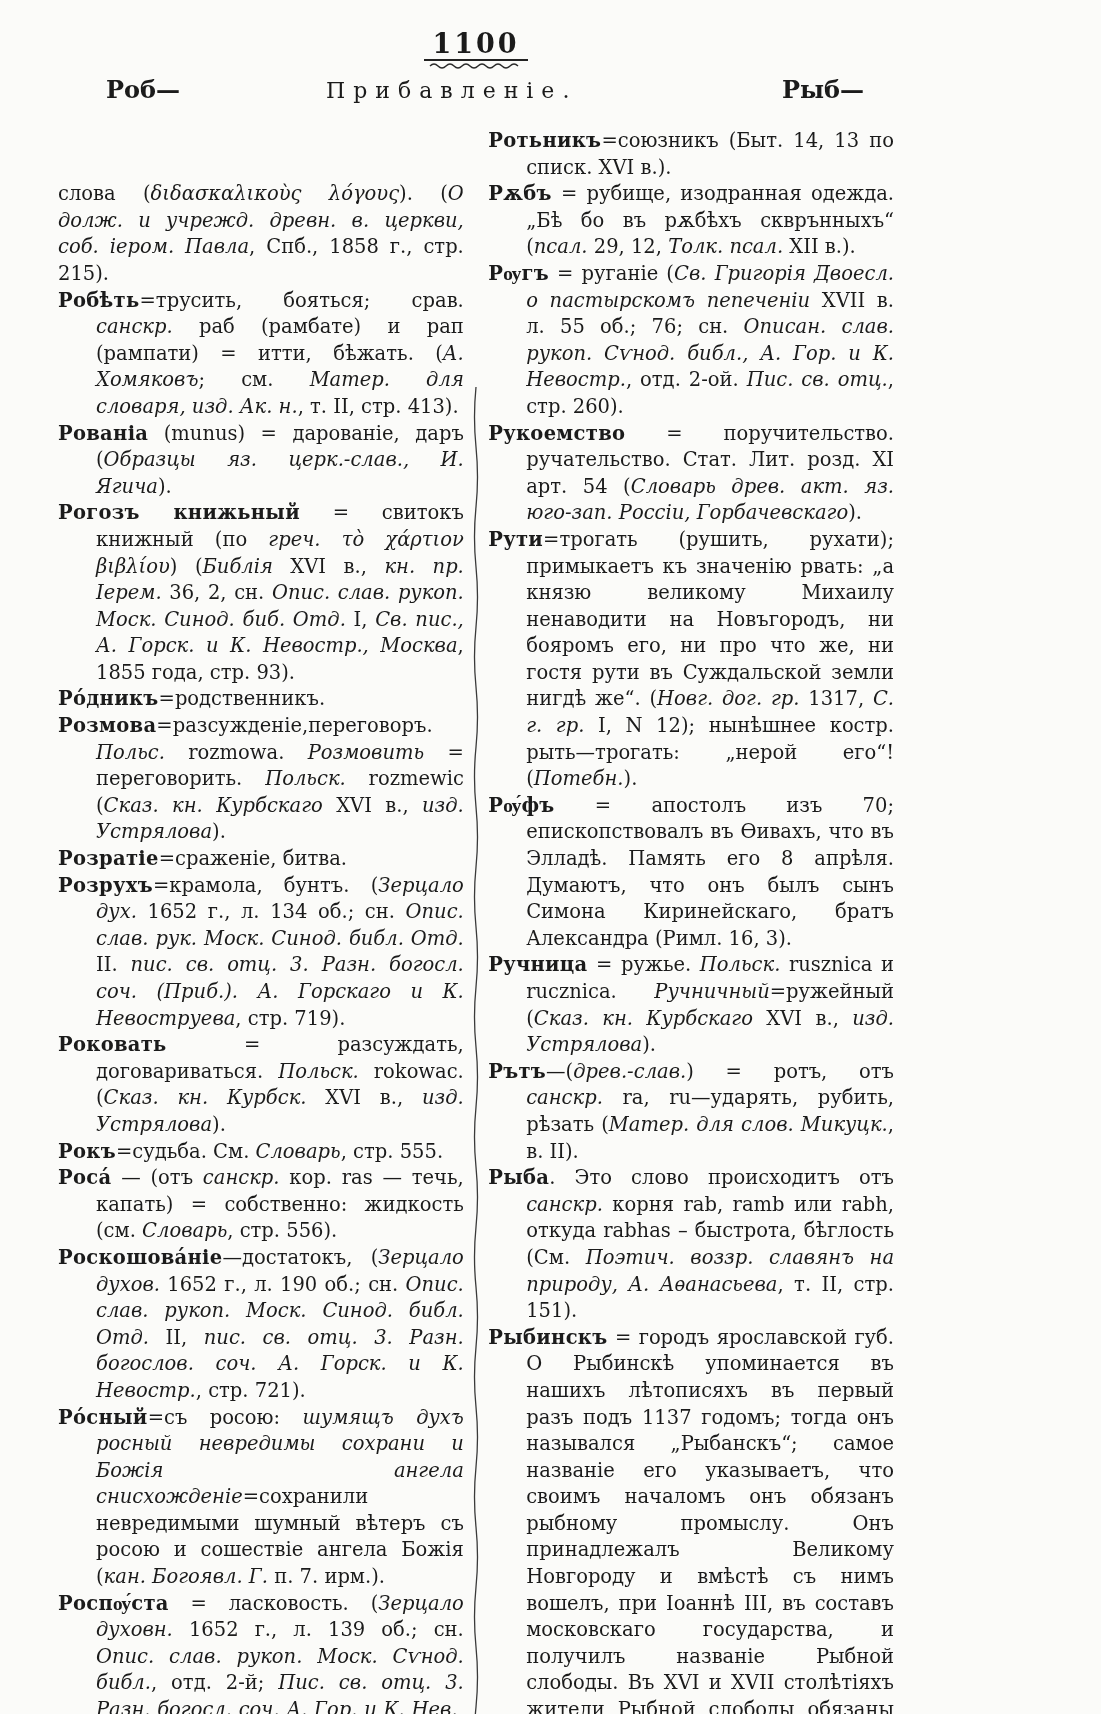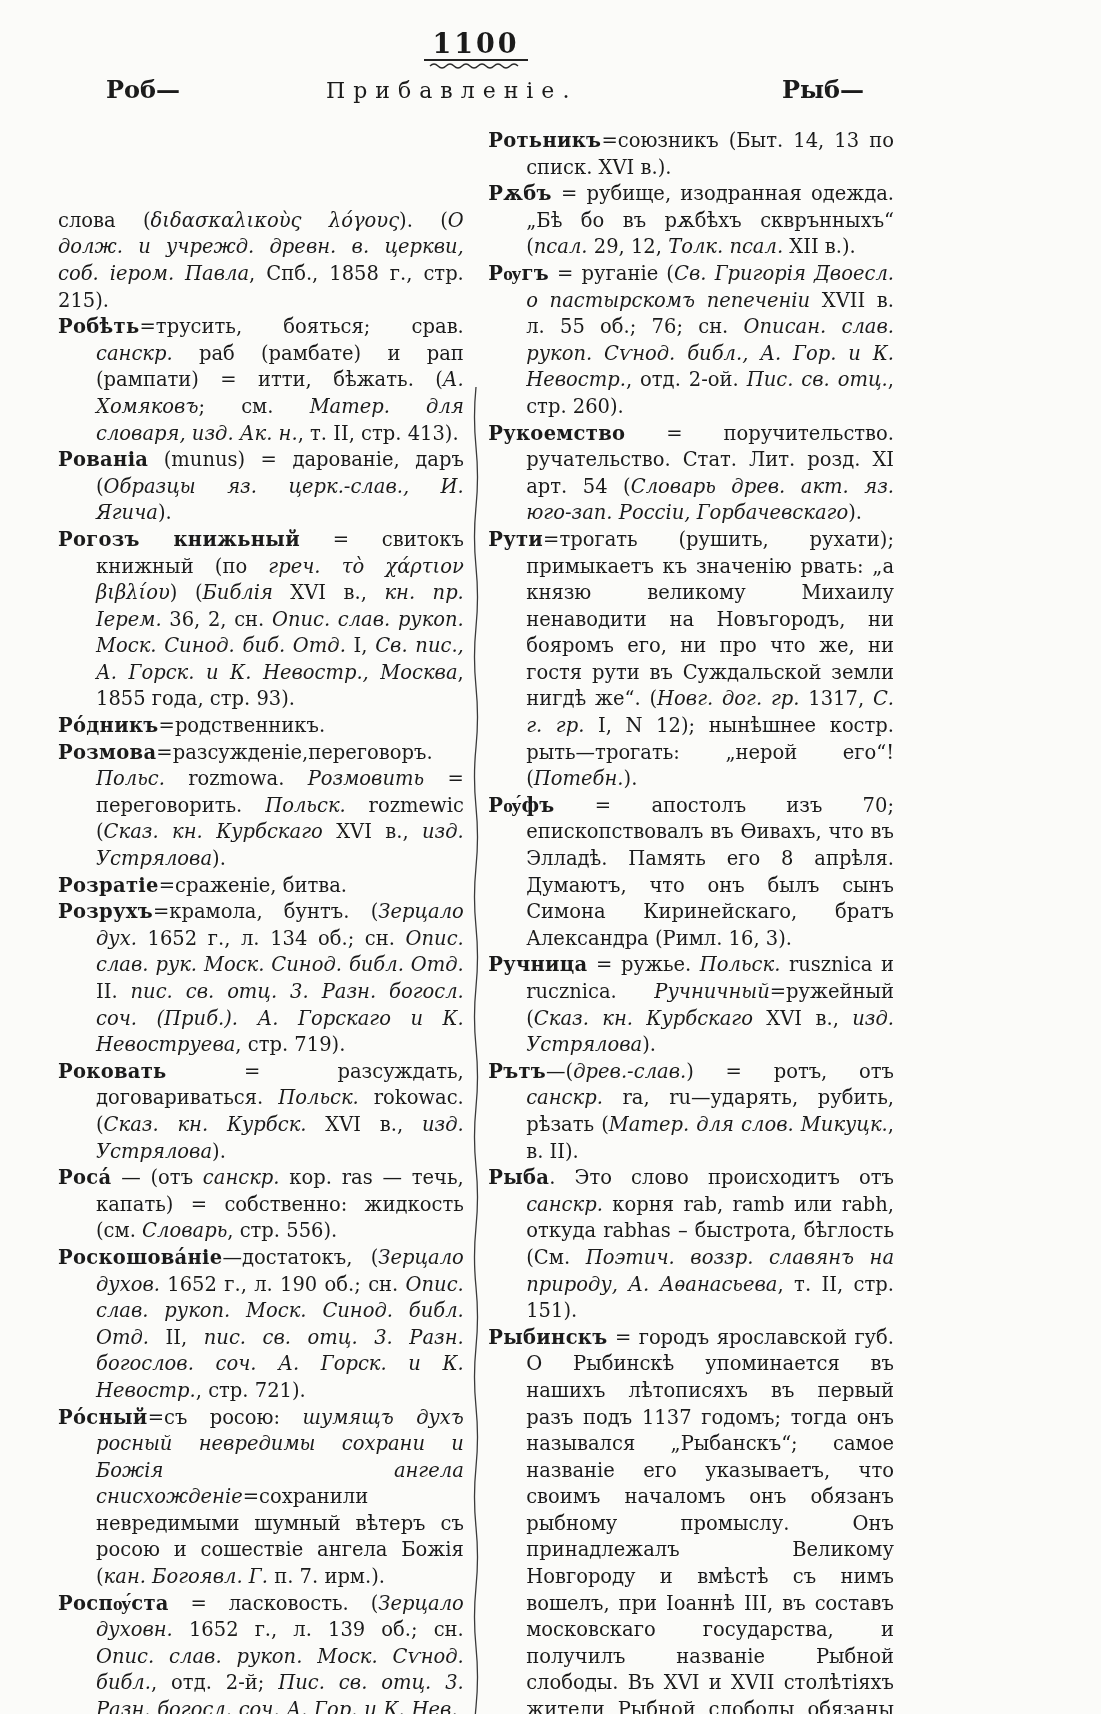--- a/index.html
+++ b/index.html
@@ -93,20 +93,21 @@
     <div class="column" id="col-left">
         <div class="entry cont"><span class="ro">слова (</span><span class="it">διδασκαλικοὺς λόγους</span><span class="ro">). (</span><span class="it">О долж. и учрежд. древн. в. церкви, соб. іером. Павла</span><span class="ro">, Спб., 1858 г., стр. 215).</span></div>
         <div class="entry"><span class="head">Робѣть</span><span class="ro">=трусить, бояться; срав. </span><span class="it">санскр.</span><span class="ro"> раб (рамбате) и рап (рампати) = итти, бѣжать. (</span><span class="it">А. Хомяковъ</span><span class="ro">; см. </span><span class="it">Матер. для словаря, изд. Ак. н.</span><span class="ro">, т. II, стр. 413).</span></div>
         <div class="entry"><span class="head">Рованіа</span><span class="ro"> (munus) = дарованіе, даръ (</span><span class="it">Образцы яз. церк.-слав., И. Ягича</span><span class="ro">).</span></div>
         <div class="entry"><span class="head">Рогозъ книжьный</span><span class="ro"> = свитокъ книжный (по </span><span class="it">греч. τὸ χάρτιον βιβλίου</span><span class="ro">) (</span><span class="it">Библія</span><span class="ro"> XVI в., </span><span class="it">кн. пр. Іерем.</span><span class="ro"> 36, 2, сн. </span><span class="it">Опис. слав. рукоп. Моск. Синод. биб. Отд.</span><span class="ro"> I, </span><span class="it">Св. пис., А. Горск. и К. Невостр., Москва</span><span class="ro">, 1855 года, стр. 93).</span></div>
         <div class="entry"><span class="head">Ро́дникъ</span><span class="ro">=родственникъ.</span></div>
         <div class="entry"><span class="head">Розмова</span><span class="ro">=разсужденіе,переговоръ. </span><span class="it">Польс.</span><span class="ro"> rozmowa. </span><span class="it">Розмовить</span><span class="ro"> = переговорить. </span><span class="it">Польск.</span><span class="ro"> rozmewic (</span><span class="it">Сказ. кн. Курбскаго</span><span class="ro"> XVI в., </span><span class="it">изд. Устрялова</span><span class="ro">).</span></div>
         <div class="entry"><span class="head">Розратіе</span><span class="ro">=сраженіе, битва.</span></div>
         <div class="entry"><span class="head">Розрухъ</span><span class="ro">=крамола, бунтъ. (</span><span class="it">Зерцало дух.</span><span class="ro"> 1652 г., л. 134 об.; сн. </span><span class="it">Опис. слав. рук. Моск. Синод. библ. Отд.</span><span class="ro"> II. </span><span class="it">пис. св. отц. 3. Разн. богосл. соч. (Приб.). А. Горскаго и К. Невоструева</span><span class="ro">, стр. 719).</span></div>
         <div class="entry"><span class="head">Роковать</span><span class="ro"> = разсуждать, договариваться. </span><span class="it">Польск.</span><span class="ro"> rokowac. (</span><span class="it">Сказ. кн. Курбск.</span><span class="ro"> XVI в., </span><span class="it">изд. Устрялова</span><span class="ro">).</span></div>
+        <div class="entry"><span class="head">Рокъ</span><span class="ro">=судьба. См. </span><span class="it">Словарь</span><span class="ro">, стр. 555.</span></div>
         <div class="entry"><span class="head">Роса́</span><span class="ro"> — (отъ </span><span class="it">санскр.</span><span class="ro"> кор. ras — течь, капать) = собственно: жидкость (см. </span><span class="it">Словарь</span><span class="ro">, стр. 556).</span></div>
         <div class="entry"><span class="head">Роскошова́ніе</span><span class="ro">—достатокъ, (</span><span class="it">Зерцало духов.</span><span class="ro"> 1652 г., л. 190 об.; сн. </span><span class="it">Опис. слав. рукоп. Моск. Синод. библ. Отд.</span><span class="ro"> II, </span><span class="it">пис. св. отц. 3. Разн. богослов. соч. А. Горск. и К. Невостр.</span><span class="ro">, стр. 721).</span></div>
         <div class="entry"><span class="head">Ро́сный</span><span class="ro">=съ росою: </span><span class="it">шумящъ духъ росный невредимы сохрани и Божія ангела снисхожденіе</span><span class="ro">=сохранили невредимыми шумный вѣтеръ съ росою и сошествіе ангела Божія (</span><span class="it">кан. Богоявл. Г.</span><span class="ro"> п. 7. ирм.).</span></div>
         <div class="entry"><span class="head">Роспѹ́ста</span><span class="ro"> = ласковость. (</span><span class="it">Зерцало духовн.</span><span class="ro"> 1652 г., л. 139 об.; сн. </span><span class="it">Опис. слав. рукоп. Моск. Сѵнод. библ.</span><span class="ro">, отд. 2-й; </span><span class="it">Пис. св. отц. 3. Разн. богосл. соч. А. Гор. и К. Нев.</span><span class="ro">, стр. 719).</span></div>
         <div class="entry"><span class="head">Ростань</span><span class="ro">=мѣсто, гдѣ раздѣляются дороги.</span></div>
         <div class="entry"><span class="head">Рострѣ́ти</span><span class="ro">=растереть, раздвинуть, расширить.</span></div>
       </div>
     <div class="divider-cell">
       <svg width="12" height="1470" viewBox="0 0 12 1470" preserveAspectRatio="none">
         <path d="M6 0 q-3 30 0 60 q3 30 0 60 q-3 30 0 60 q3 30 0 60 q-3 30 0 60 q3 30 0 60 q-3 30 0 60 q3 30 0 60 q-3 30 0 60 q3 30 0 60 q-3 30 0 60 q3 30 0 60 q-3 30 0 60 q3 30 0 60 q-3 30 0 60 q3 30 0 60 q-3 30 0 60 q3 30 0 60 q-3 30 0 60 q3 30 0 60 q-3 30 0 60 q3 30 0 60 q-3 30 0 60 q3 30 0 60 q-3 15 0 30" fill="none" stroke="#3a3a3a" stroke-width="1.3"></path>

